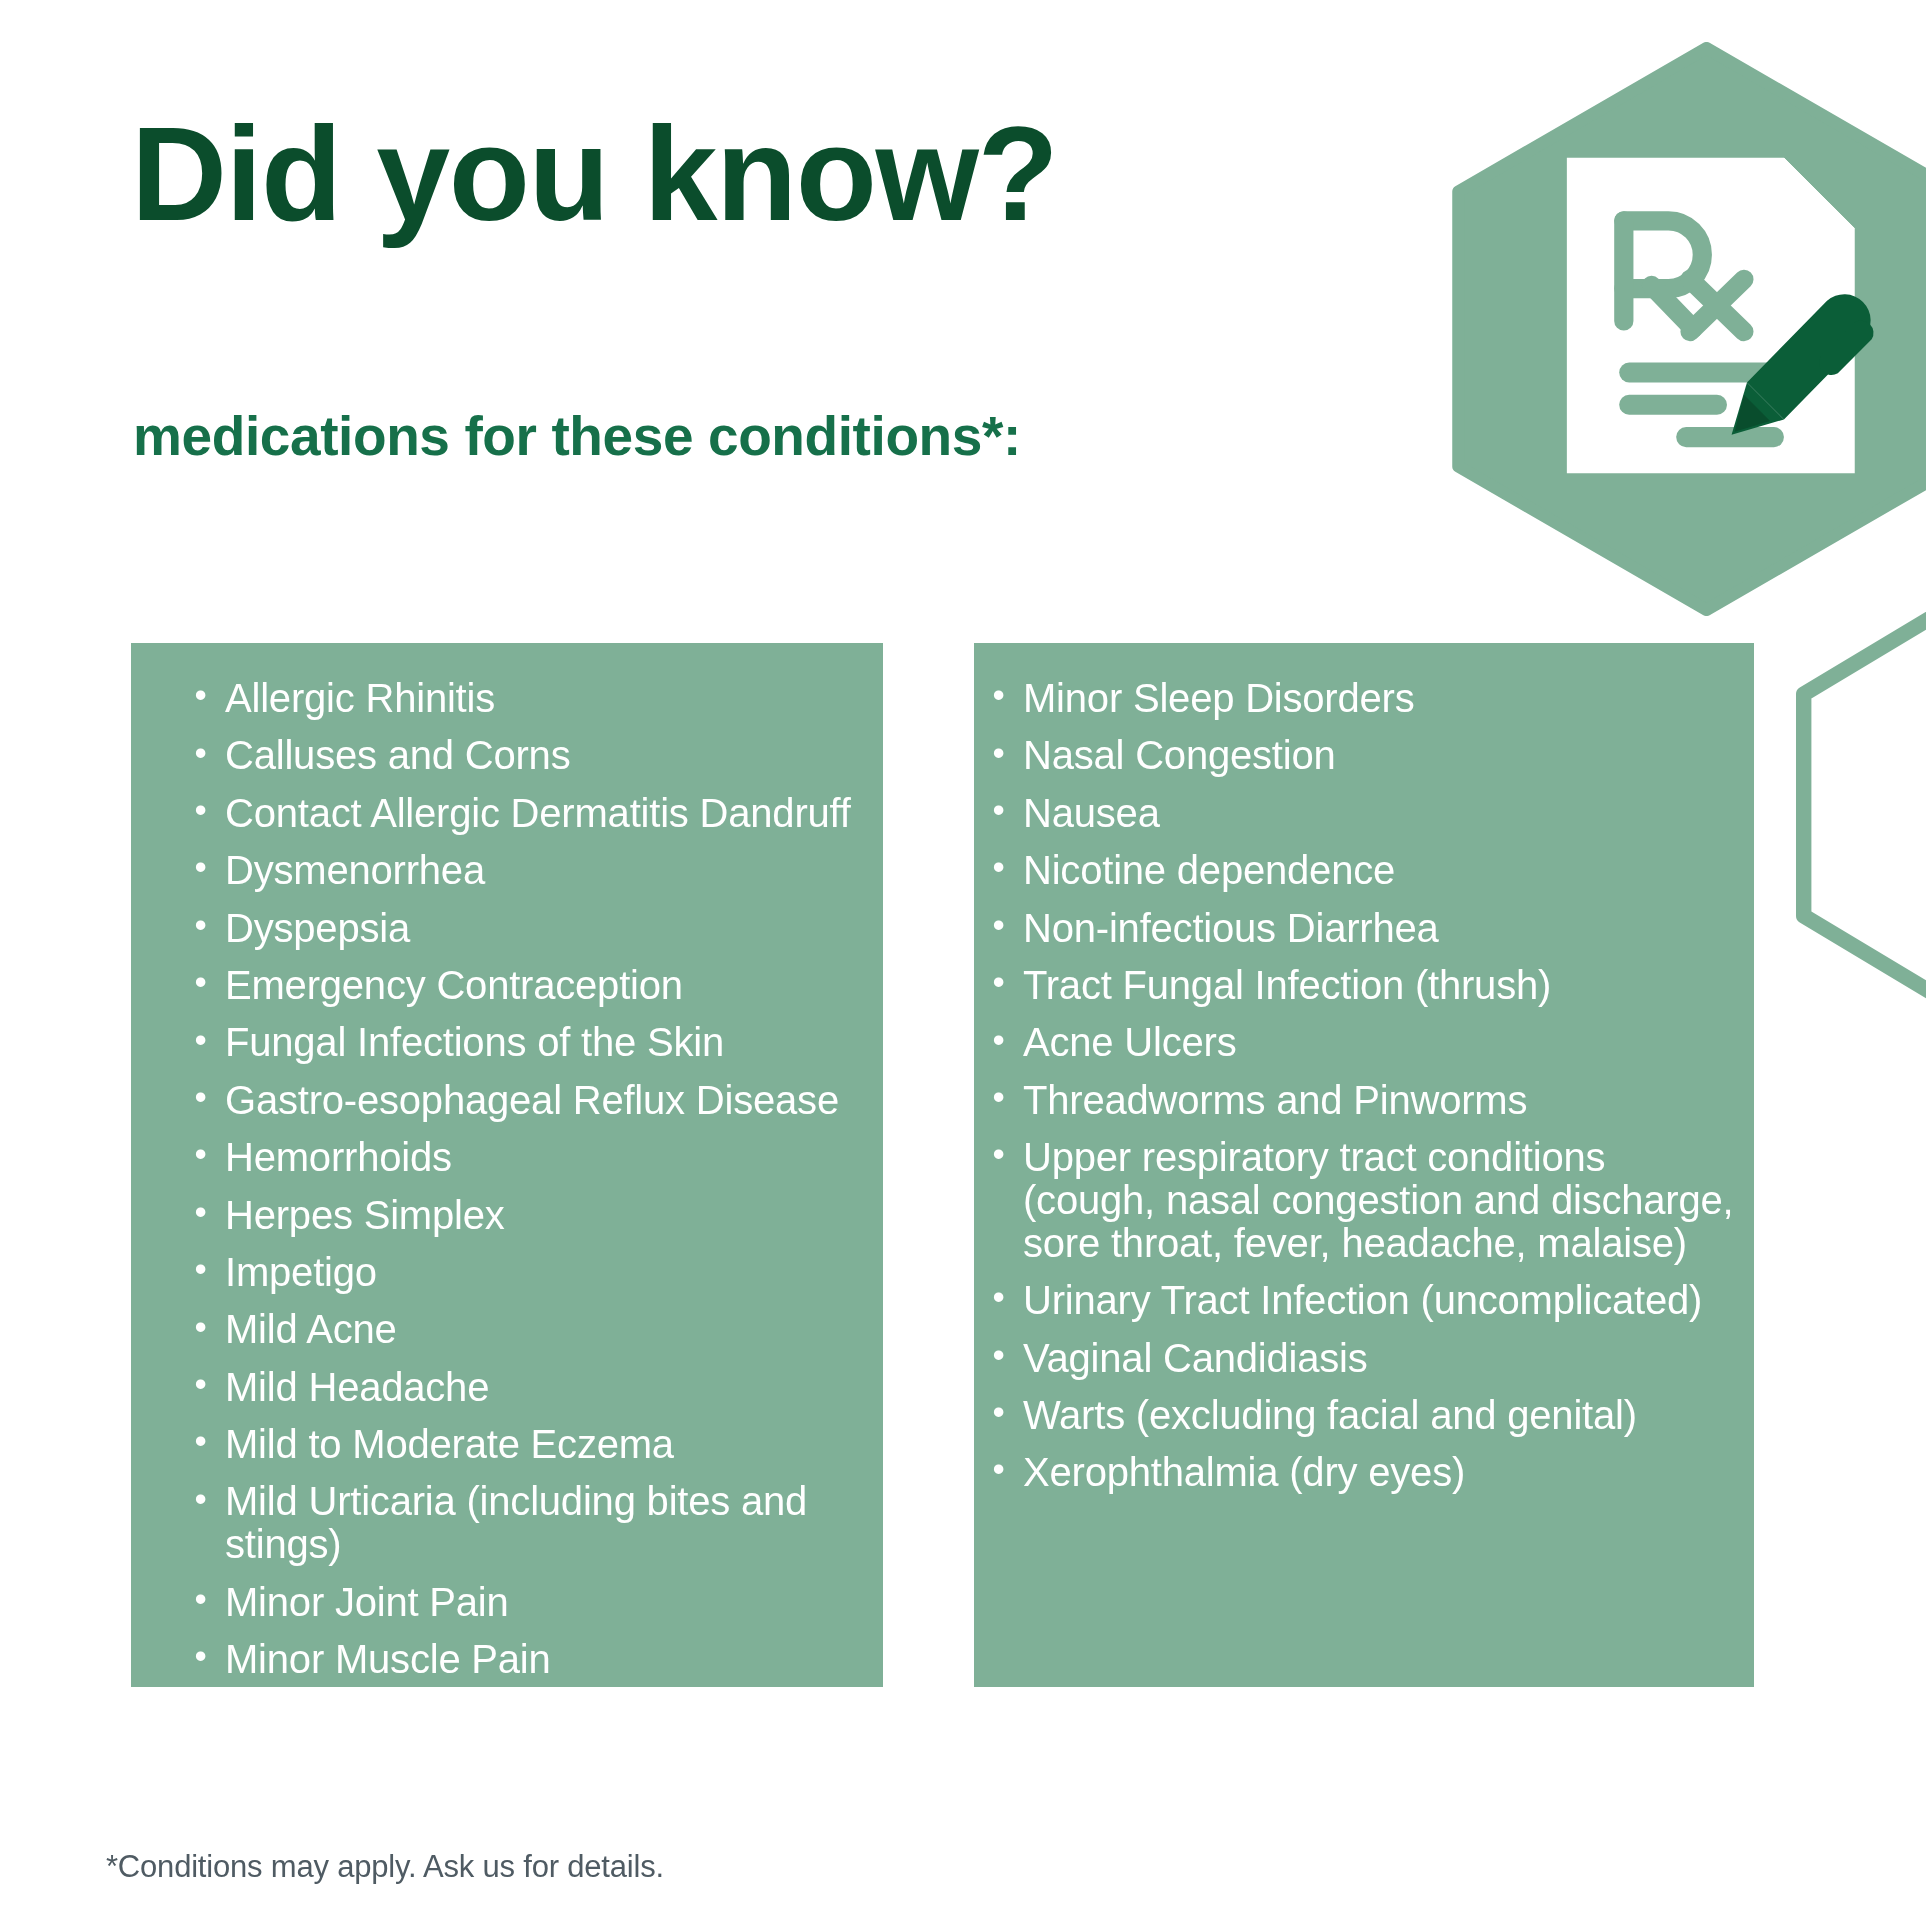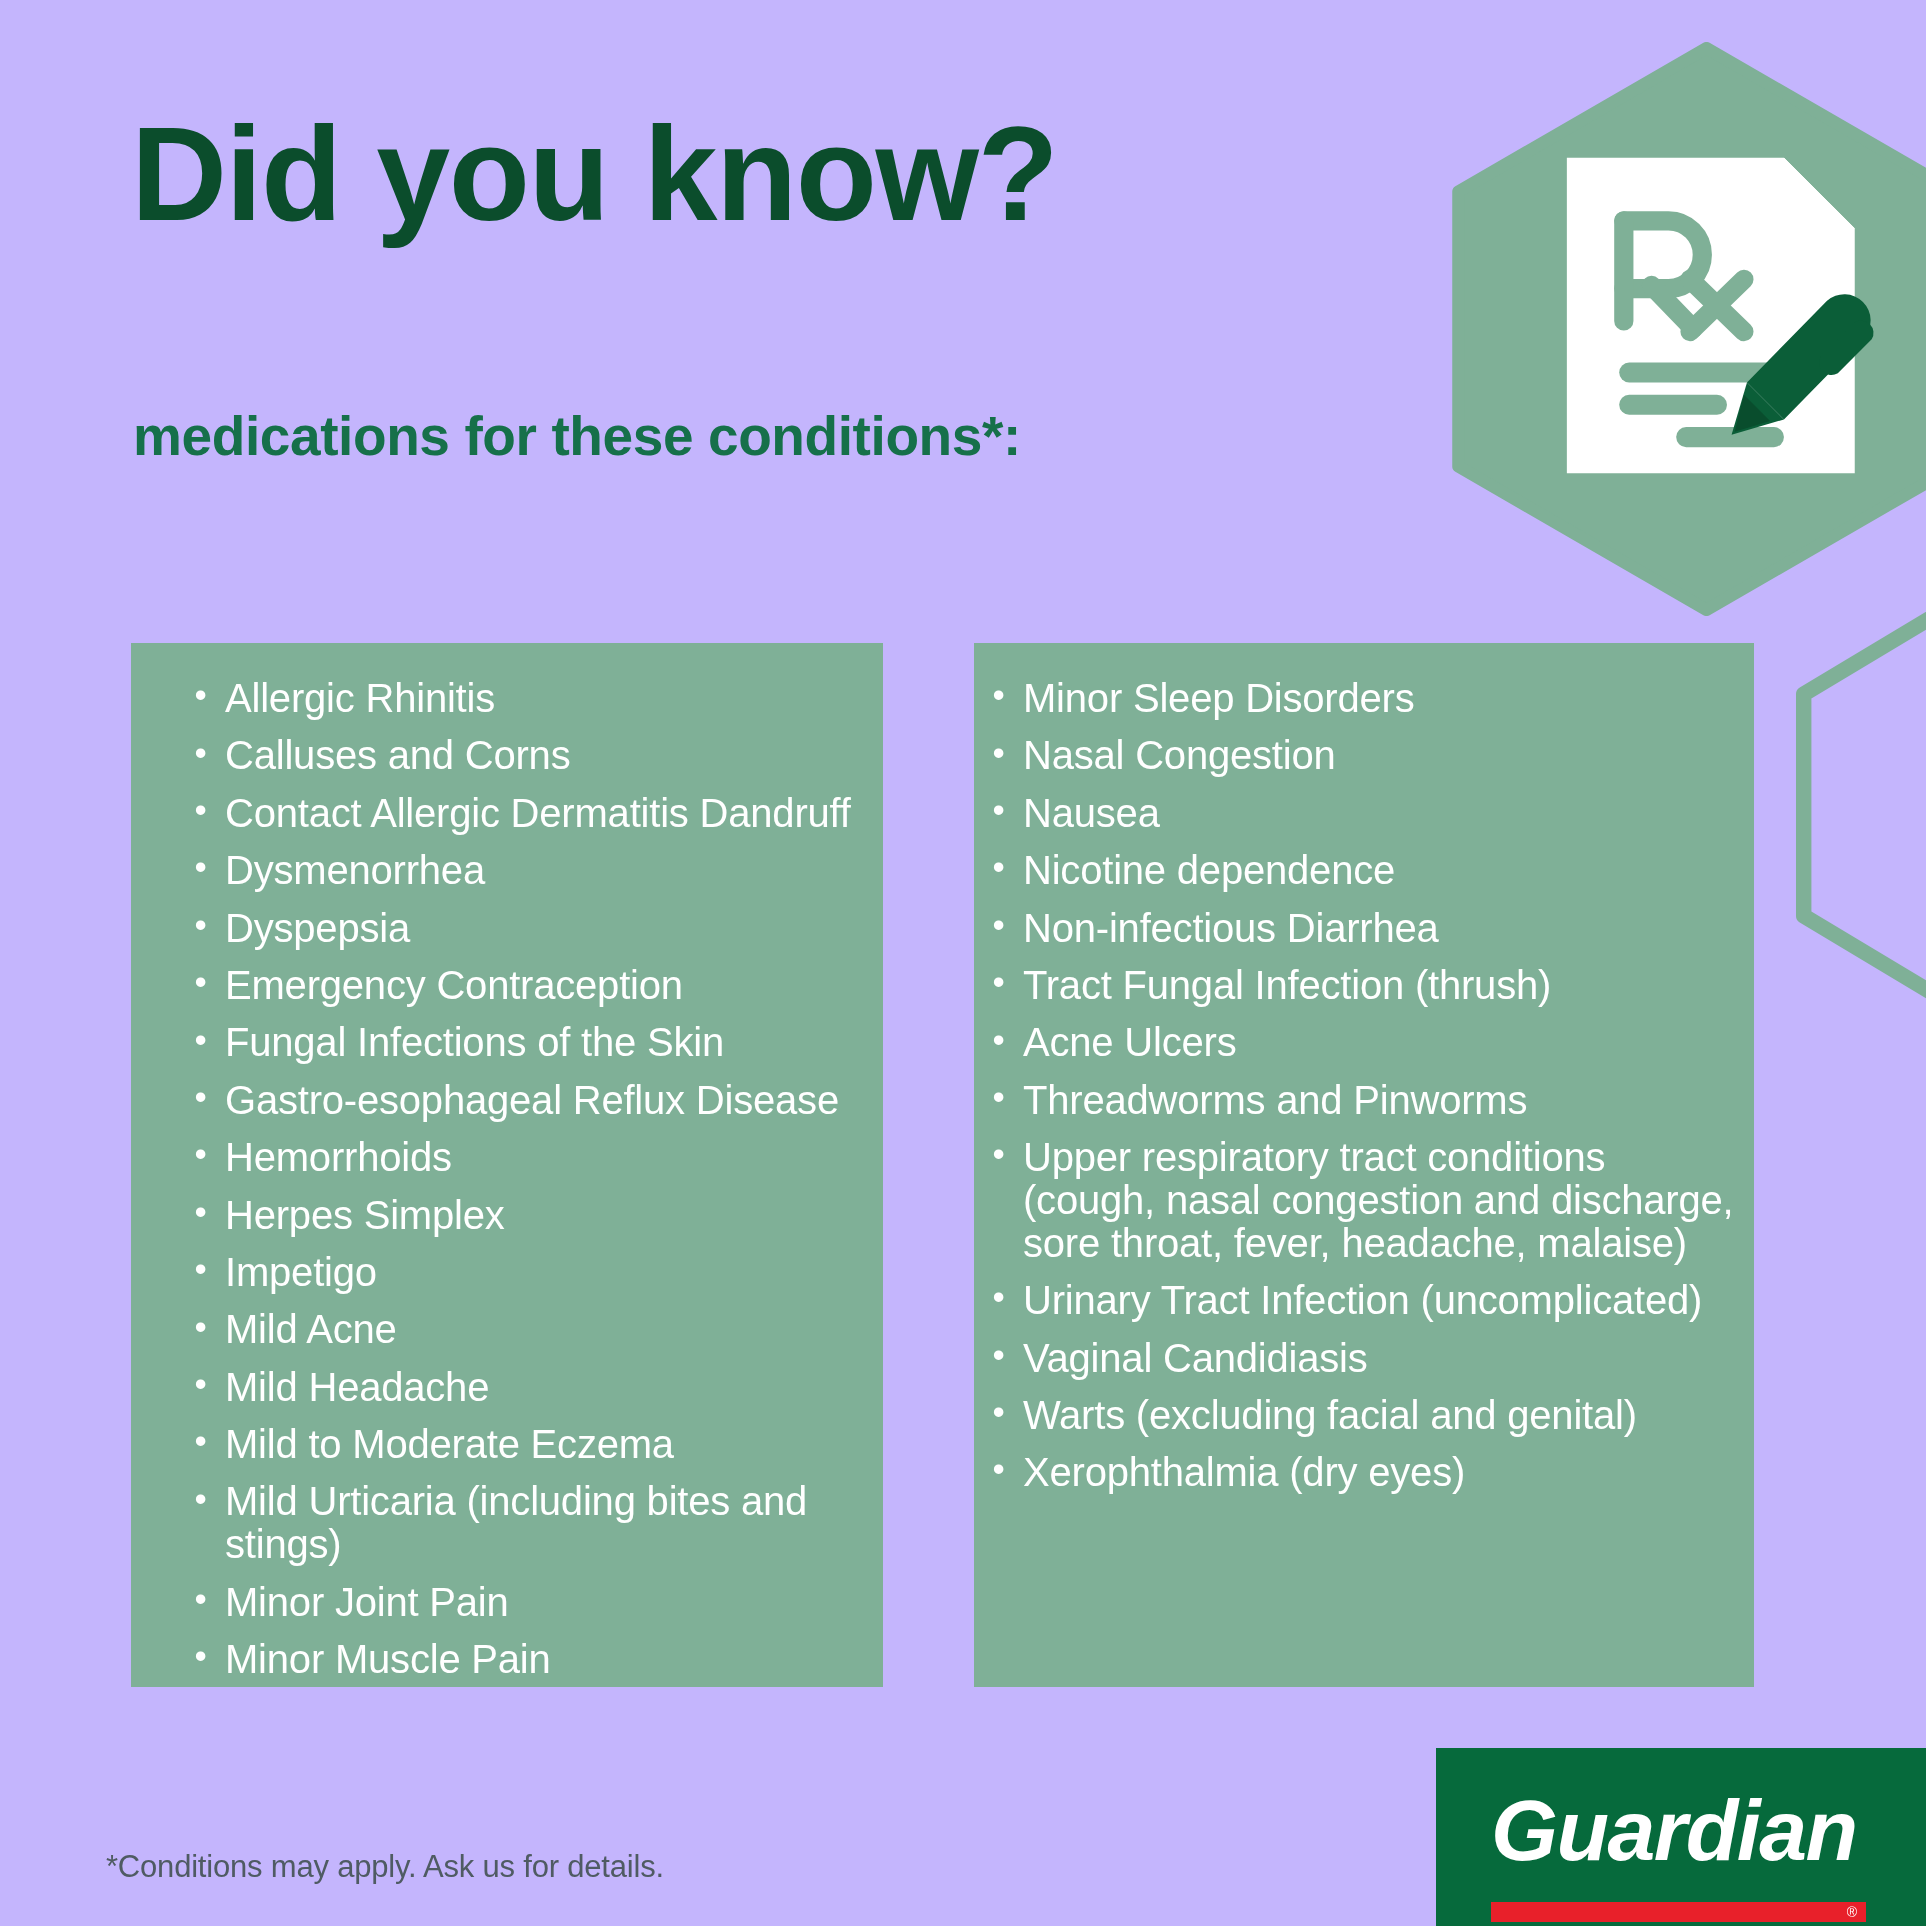--- a/index.html
+++ b/index.html
@@ -10,21 +10,21 @@
     width: 1926px;
     height: 1926px;
     background: #b6d2c6;
     font-family: "Liberation Sans", sans-serif;
     overflow: hidden;
   }
   #poster {
     position: relative;
     width: 1926px;
     height: 1926px;
-    background: #c4b5fd;
+    background: #ffffff;
     overflow: hidden;
   }
 
   
   .hex-wrap {
     position: absolute;
     pointer-events: none;
   }
   #hex-filled {
     left: 1452px;
@@ -258,20 +258,15 @@
         <li>Upper respiratory tract conditions (cough, nasal congestion and discharge, sore throat, fever, headache, malaise)</li>
         <li>Urinary Tract Infection (uncomplicated)</li>
         <li>Vaginal Candidiasis</li>
         <li>Warts (excluding facial and genital)</li>
         <li>Xerophthalmia (dry eyes)</li>
       </ul>
   </div>
 
   <div id="footnote">*Conditions may apply. Ask us for details.</div>
 
-  <div id="logo-block">
-    <div id="logo-wordmark">Guardian</div>
-    <div id="logo-rule"></div>
-    <div id="logo-reg">®</div>
-  </div>
 
 </div>
 
 
 </body></html>

